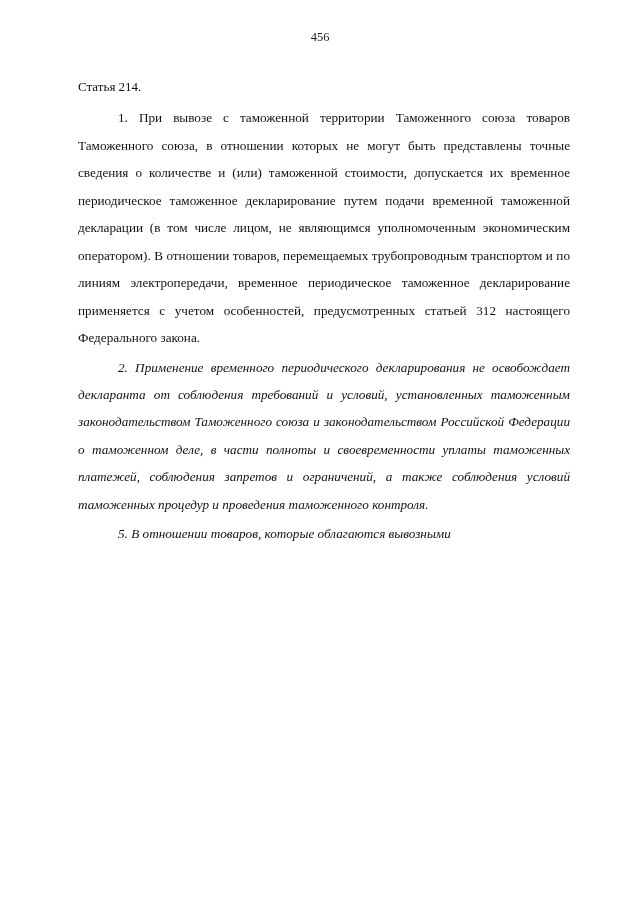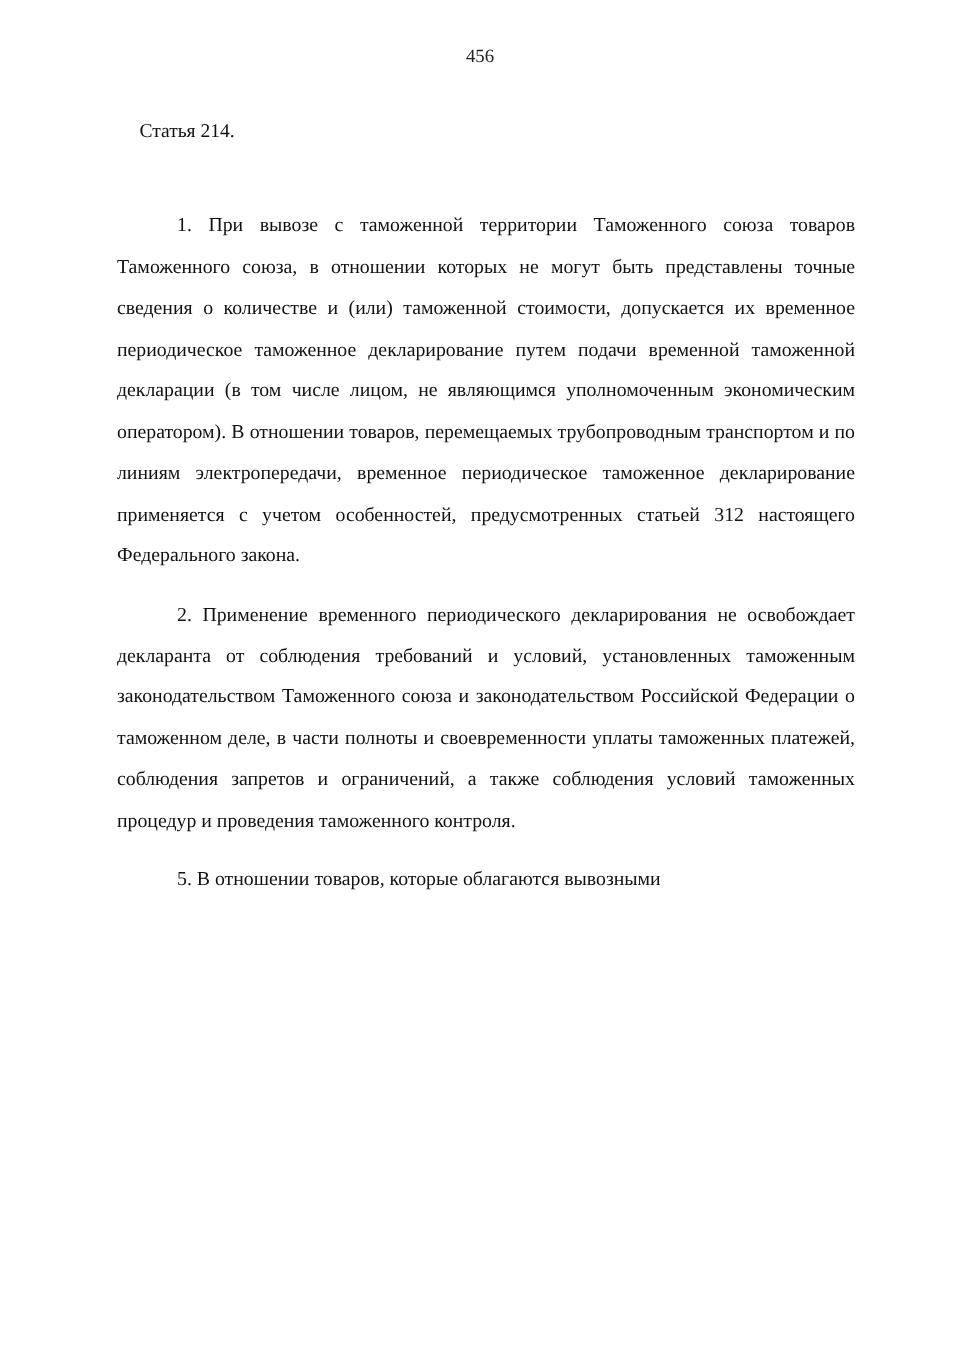--- a/index.html
+++ b/index.html
@@ -44,42 +44,42 @@
   .heading-row {
     display: flex;
     align-items: flex-start;
   }
   .article-label {
     flex: 0 0 auto;
     font-weight: normal;
     white-space: nowrap;
     padding-right: 6px;
     font-size: 13px;
-    margin-left: 15px;
   }
   .article-title {
     flex: 1 1 auto;
     font-weight: bold;
     font-size: 13px;
     line-height: 1.45;
   }
   p.body-text {
     margin: 0 0 0 0;
     text-align: justify;
     text-justify: inter-word;
     font-size: 13.2px;
     line-height: 2.08;
     text-indent: 40px;
     hyphens: none;
   }
   p.body-text.first {
-    margin-top: 40px;
+    margin-top: 8px;
   }
   p.body-text + p.body-text {
-    margin-top: 12px;
+    margin-top: 2px;
+    font-style: italic;
   }
   .last-line-full {
     text-align: justify;
   }
 </style>
 </head>
 <body>
 
 <div class="page">
 

